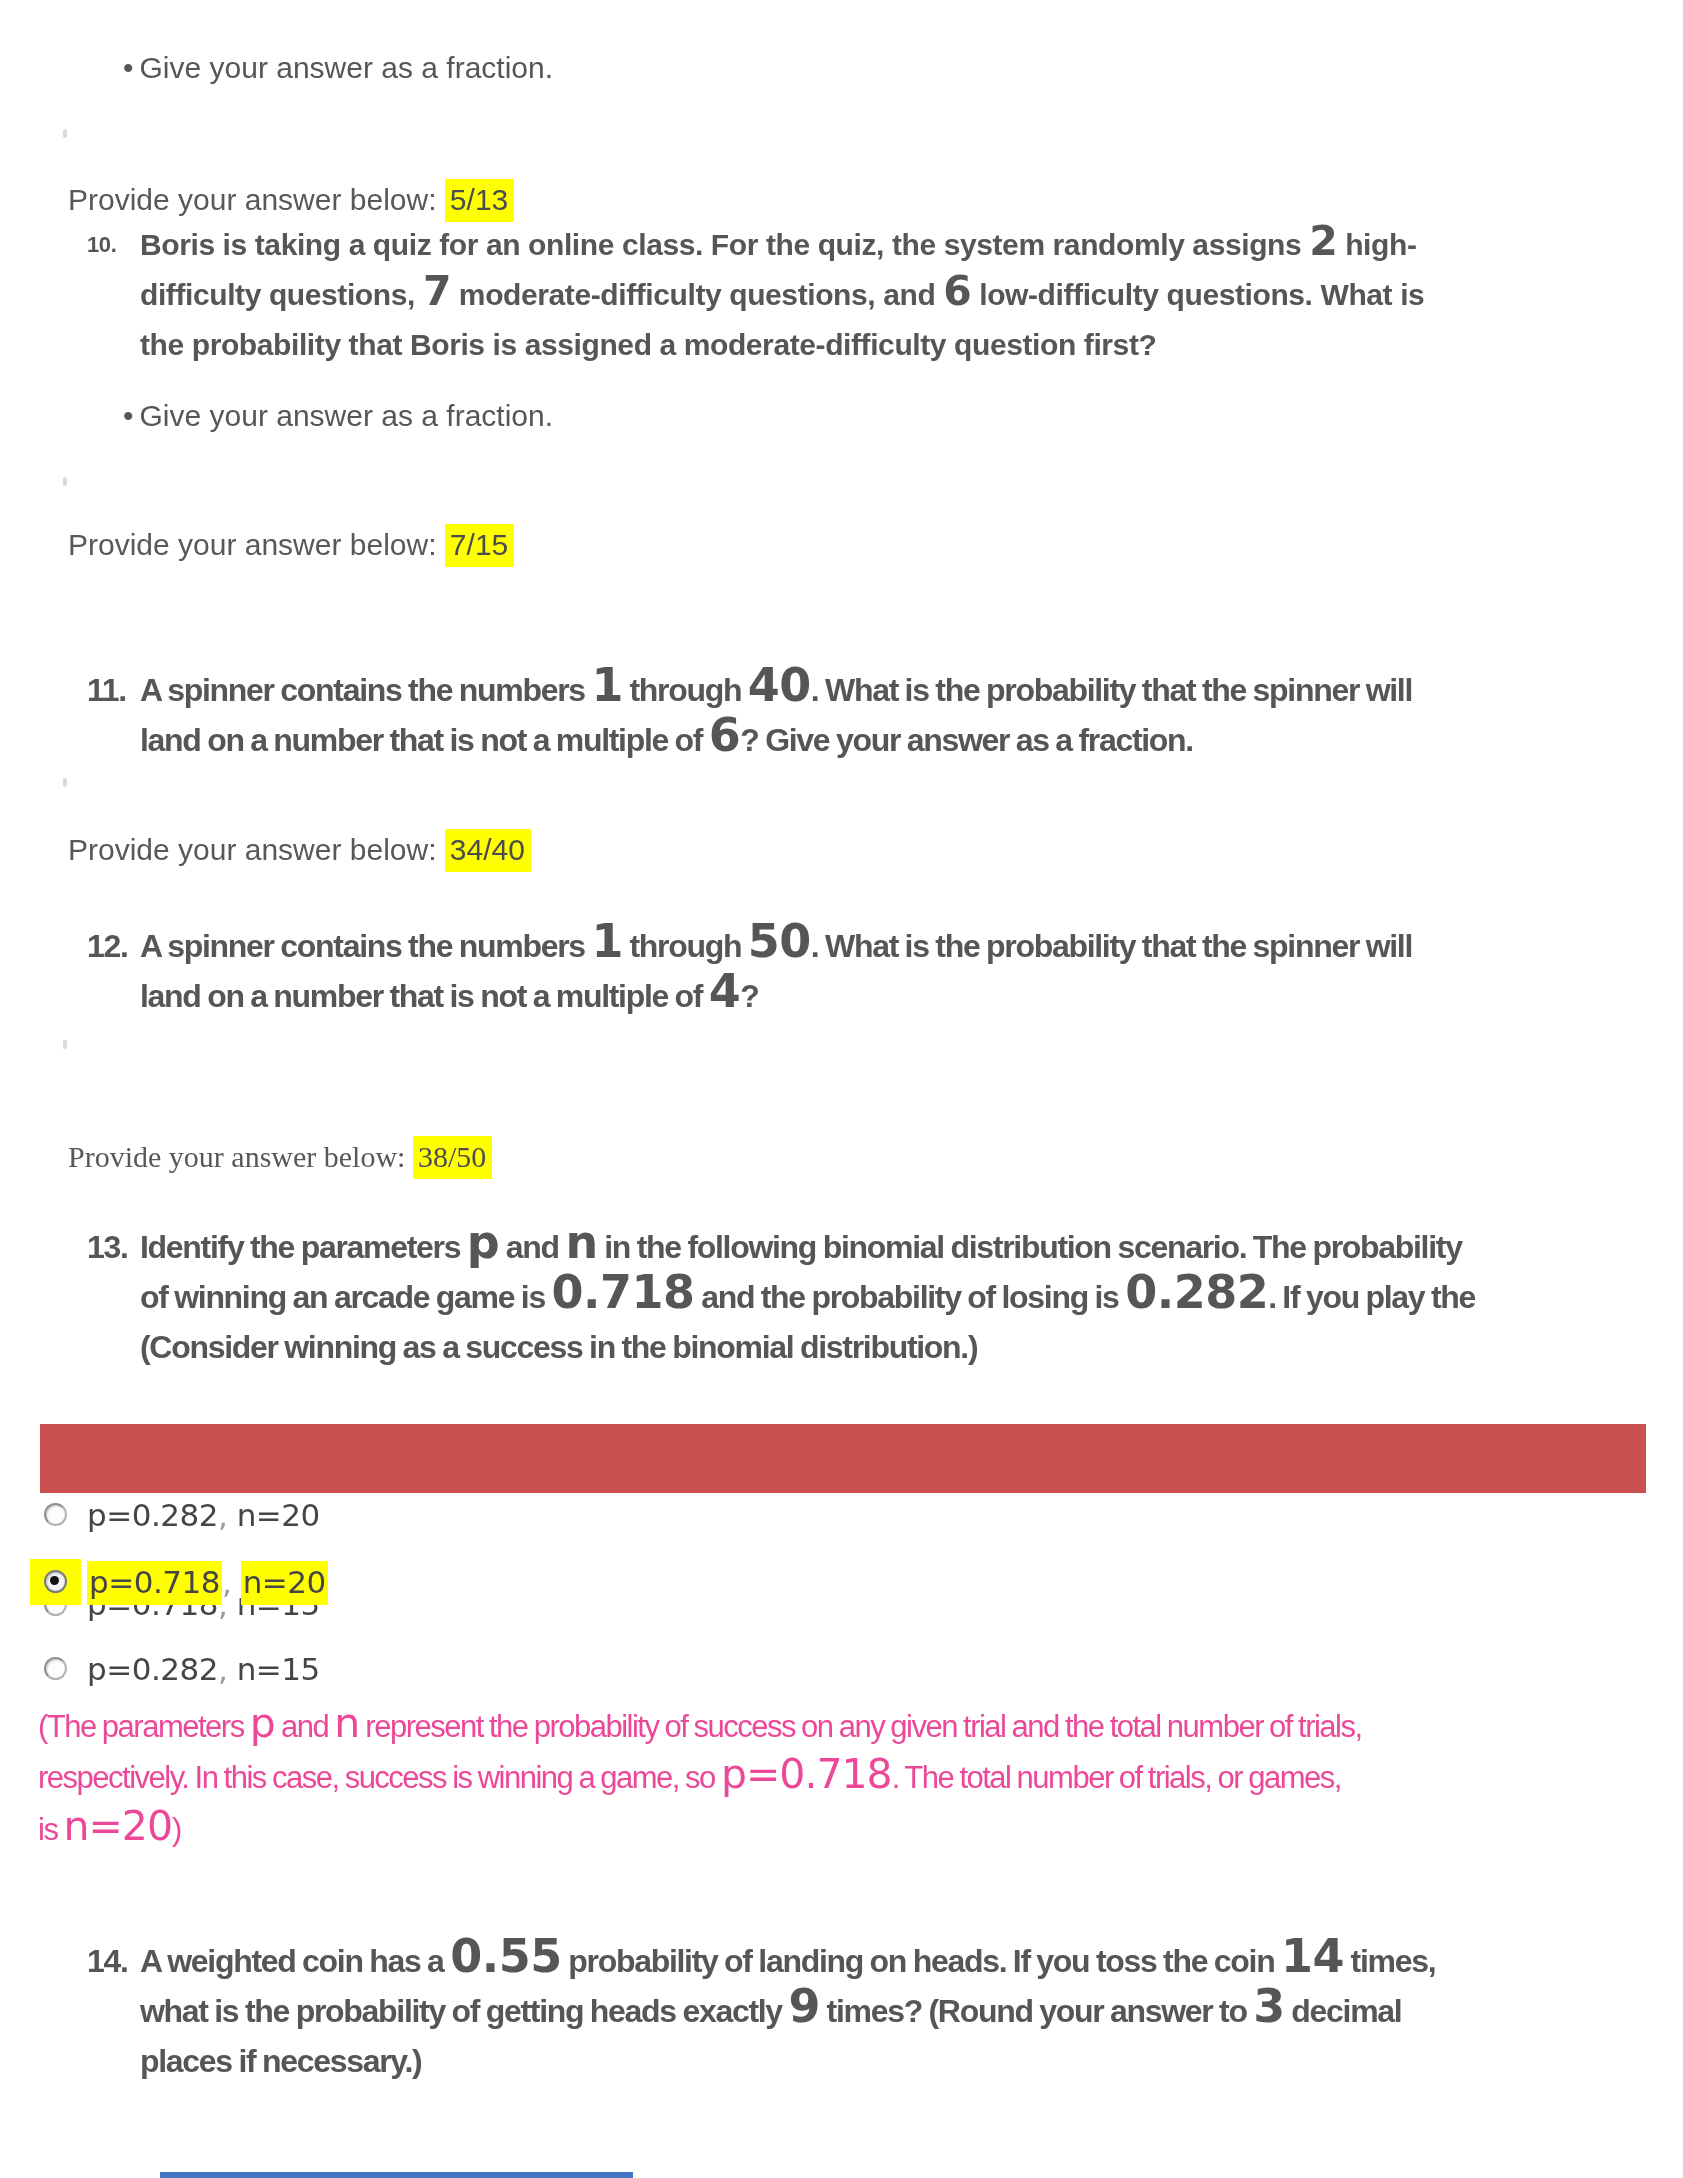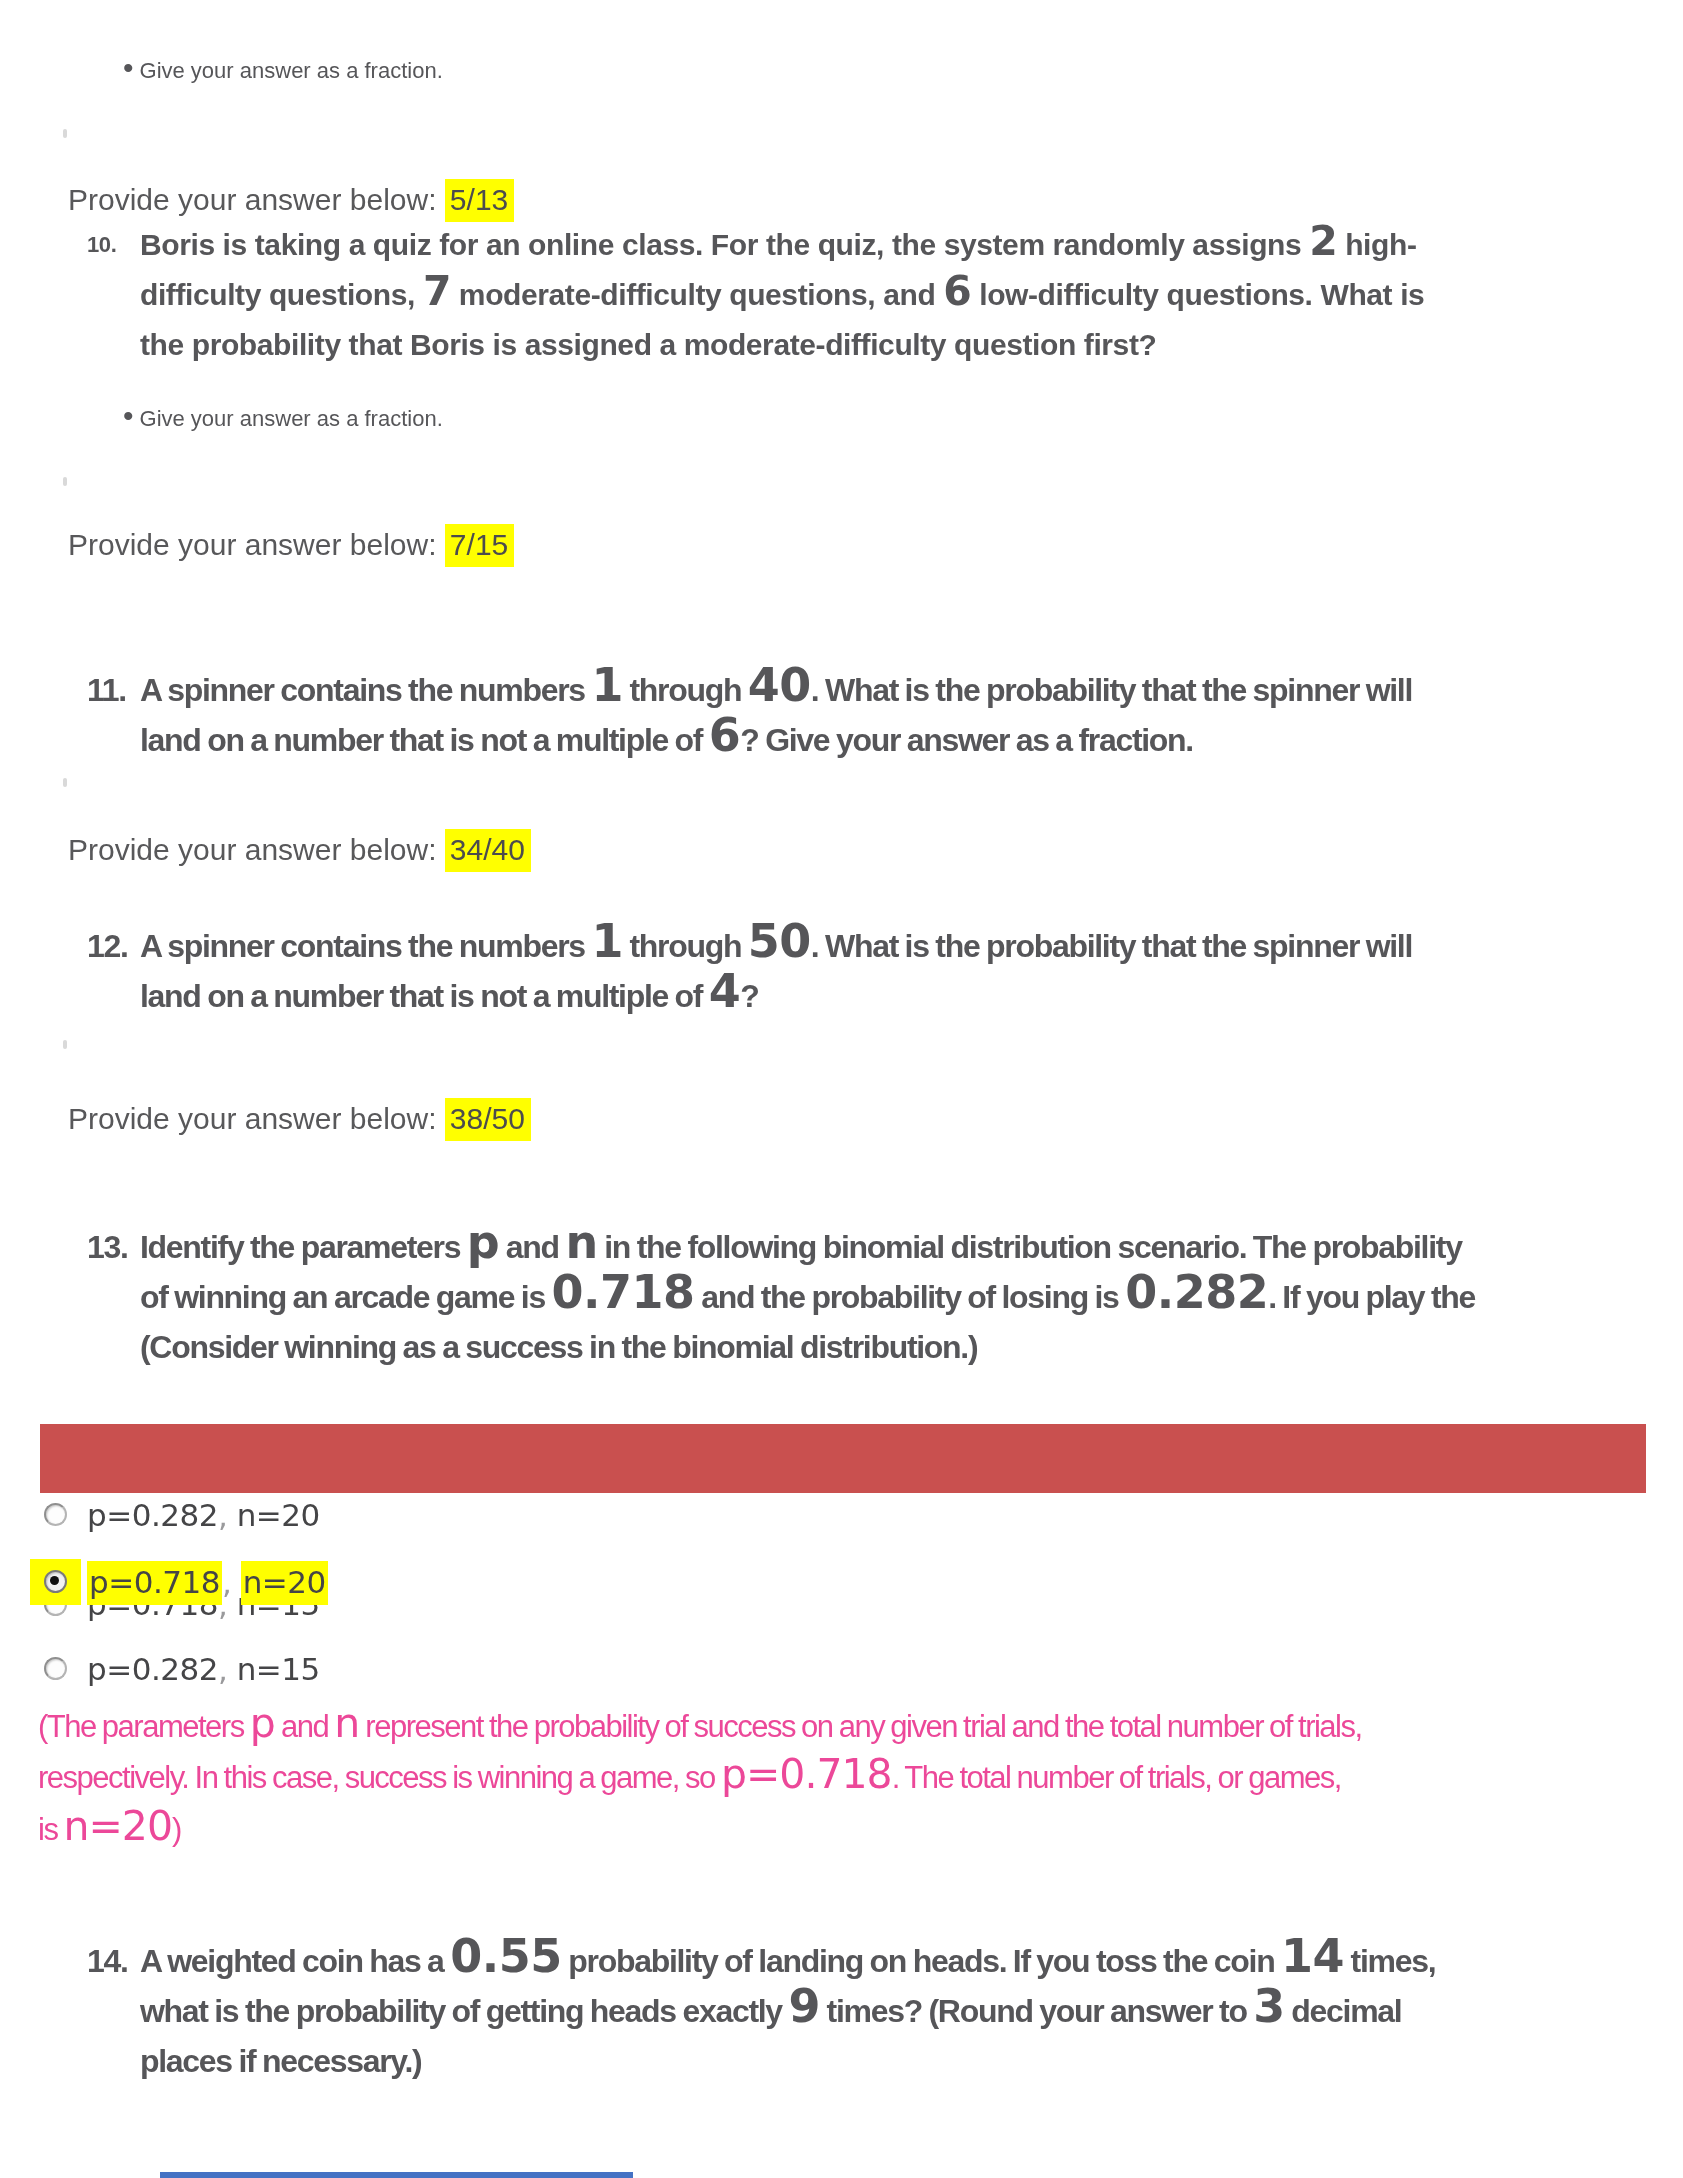--- a/index.html
+++ b/index.html
@@ -9,21 +9,21 @@
     position:relative;
     overflow:hidden;
     font-family:"Liberation Sans",sans-serif;
     color:#565659;
   }
   .abs{position:absolute;}
 
   
   .bullet-line{
     left:123px;
-    font-size:22px;
+    font-size:30px;
     color:#565659;
     line-height:40px;
     white-space:pre;
   }
   .bullet-line::before{content:"\2022";margin-right:6px;font-size:30px;}
 
   
   .answer-row{
     left:40px;
     font-size:30px;
@@ -167,21 +167,21 @@
 <div class="abs q-cond" style="left:0;top:921px;width:1683px;">
   <span class="q-num qline">12.</span>
   <div class="q-body">
     <div class="qline"><span class="seg">A spinner contains the numbers </span><span class="seg big">1</span><span class="seg"> through </span><span class="seg big">50</span><span class="seg">. What is the probability that the spinner will</span></div>
     <div class="qline"><span class="seg">land on a number that is not a multiple of </span><span class="seg big">4</span><span class="seg">?</span></div>
   </div>
 </div>
 
 <div class="abs ghost-mark" style="left:63px;top:1040px;"></div>
 
-<div class="abs answer-row" style="top:1097px;"><span>Provide your answer below: </span><span class="ans-val">38/50</span></div>
+<div class="abs answer-row" style="top:1135px;font-family:Liberation Serif, serif;"><span>Provide your answer below: </span><span class="ans-val">38/50</span></div>
 
 <div class="abs q-cond" style="left:0;top:1222px;width:1683px;">
   <span class="q-num qline">13.</span>
   <div class="q-body">
     <div class="qline"><span class="seg">Identify the parameters </span><span class="seg big">p</span><span class="seg"> and </span><span class="seg big">n</span><span class="seg"> in the following binomial distribution scenario. The probability</span></div>
     <div class="qline"><span class="seg">of winning an arcade game is </span><span class="seg big">0.718</span><span class="seg"> and the probability of losing is </span><span class="seg big">0.282</span><span class="seg">. If you play the</span></div>
     <div class="qline"><span class="seg">(Consider winning as a success in the binomial distribution.)</span></div>
   </div>
 </div>
 

